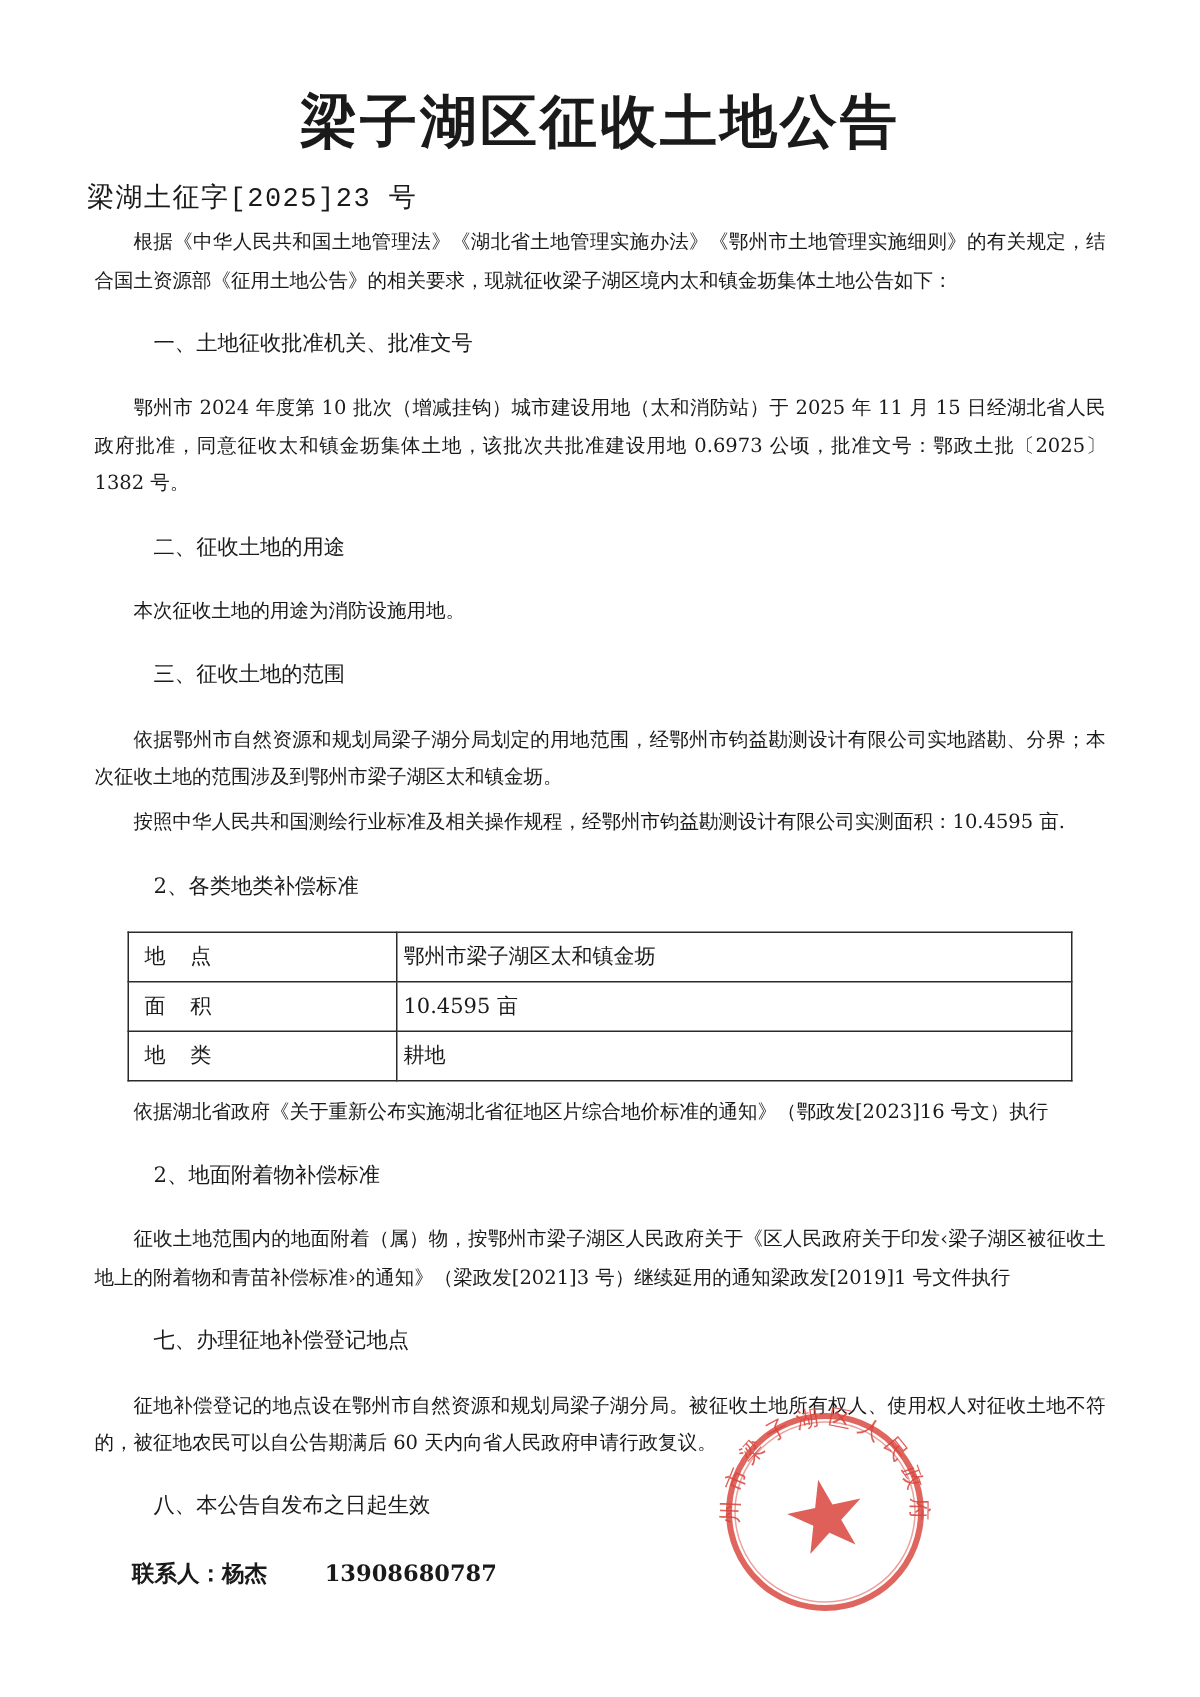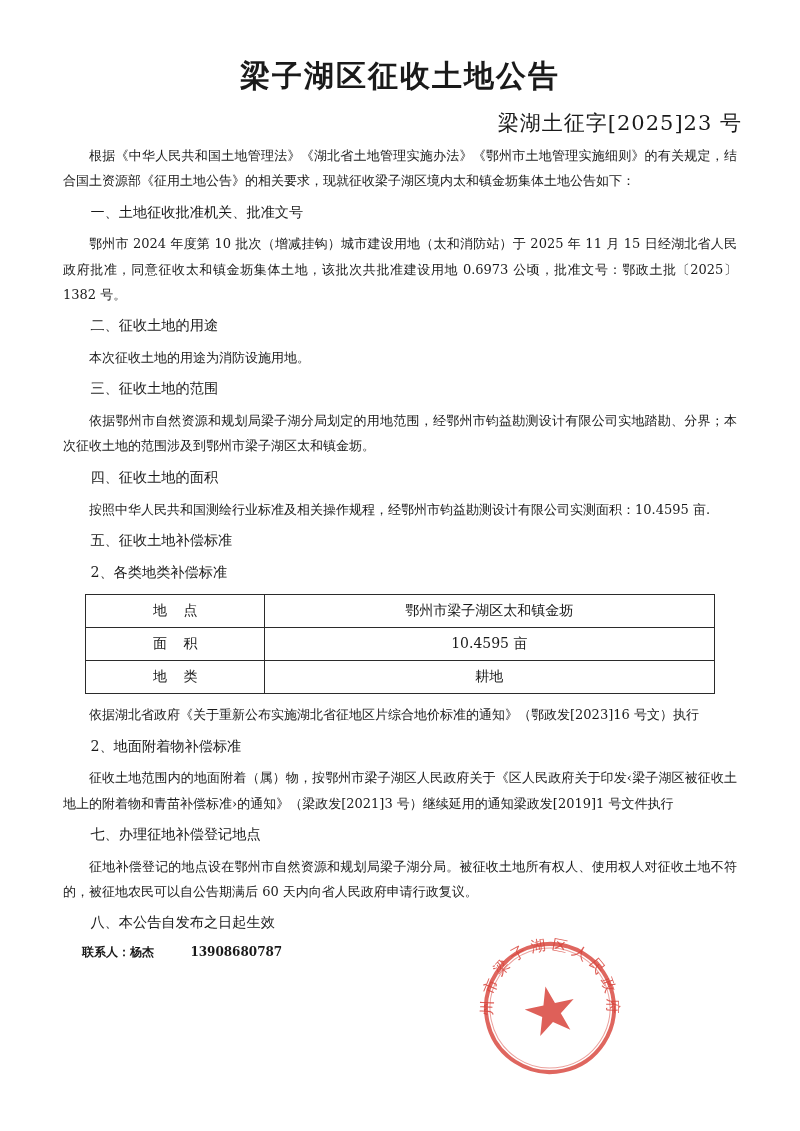--- a/index.html
+++ b/index.html
@@ -17,67 +17,68 @@
   }
   .page {
     position: relative;
     width: 800px;
     height: 1131px;
     box-sizing: border-box;
     padding: 44px 58px 20px 58px;
   }
   .doc-title {
     text-align: center;
-    font-size: 30px;
+    font-size: 38px;
     font-weight: bold;
     letter-spacing: 2px;
     margin: 12px 0 0 0;
     line-height: 1.3;
     font-family: "DejaVu Serif", "Liberation Serif", serif;
   }
   .doc-subtitle {
-    text-align: right;
-    font-size: 21px;
+    text-align: left;
+    font-size: 18px;
     margin: 14px 0 6px 0;
     letter-spacing: 1px;
+    font-family: Liberation Mono, monospace;
   }
   .body-text {
     font-size: 13px;
     line-height: 1.95;
     text-align: justify;
     text-justify: inter-ideograph;
     margin: 5px;
   }
   .indent2 {
     text-indent: 2em;
   }
   .heading-line {
     font-size: 14.2px;
     line-height: 1.95;
     text-indent: 2em;
-    margin: 4px;
+    margin: 16px;
   }
   .contact-line {
-    font-size: 12px;
+    font-size: 15px;
     line-height: 1.95;
     text-indent: 2em;
     margin: 0;
     font-weight: bold;
   }
   table.compensation {
     border-collapse: collapse;
     width: 92%;
     margin: 8px auto 8px auto;
     table-layout: fixed;
   }
   table.compensation td {
     border: 1px solid #2b2b2b;
     height: 28px;
     font-size: 14px;
-    text-align: center;
+    text-align: left;
     vertical-align: middle;
     padding: 2px 4px;
   }
   table.compensation td.label {
     width: 27%;
     letter-spacing: 6px;
     text-indent: 6px;
   }
   .signature-block {
     margin-top: 16px;
@@ -108,24 +109,22 @@
 
   <p class="heading-line">一、土地征收批准机关、批准文号</p>
   <p class="body-text indent2">鄂州市 2024 年度第 10 批次（增减挂钩）城市建设用地（太和消防站）于 2025 年 11 月 15 日经湖北省人民政府批准，同意征收太和镇金坜集体土地，该批次共批准建设用地 0.6973 公顷，批准文号：鄂政土批〔2025〕1382 号。</p>
 
   <p class="heading-line">二、征收土地的用途</p>
   <p class="body-text indent2">本次征收土地的用途为消防设施用地。</p>
 
   <p class="heading-line">三、征收土地的范围</p>
   <p class="body-text indent2">依据鄂州市自然资源和规划局梁子湖分局划定的用地范围，经鄂州市钧益勘测设计有限公司实地踏勘、分界；本次征收土地的范围涉及到鄂州市梁子湖区太和镇金坜。</p>
 
-  <p class="heading-line">四、征收土地的面积</p>
   <p class="body-text indent2">按照中华人民共和国测绘行业标准及相关操作规程，经鄂州市钧益勘测设计有限公司实测面积：10.4595 亩.</p>
 
-  <p class="heading-line">五、征收土地补偿标准</p>
   <p class="heading-line">2、各类地类补偿标准</p>
 
   <table class="compensation">
     <tbody>
       <tr>
         <td class="label">地  点</td>
         <td>鄂州市梁子湖区太和镇金坜</td>
       </tr>
       <tr>
         <td class="label">面  积</td>

